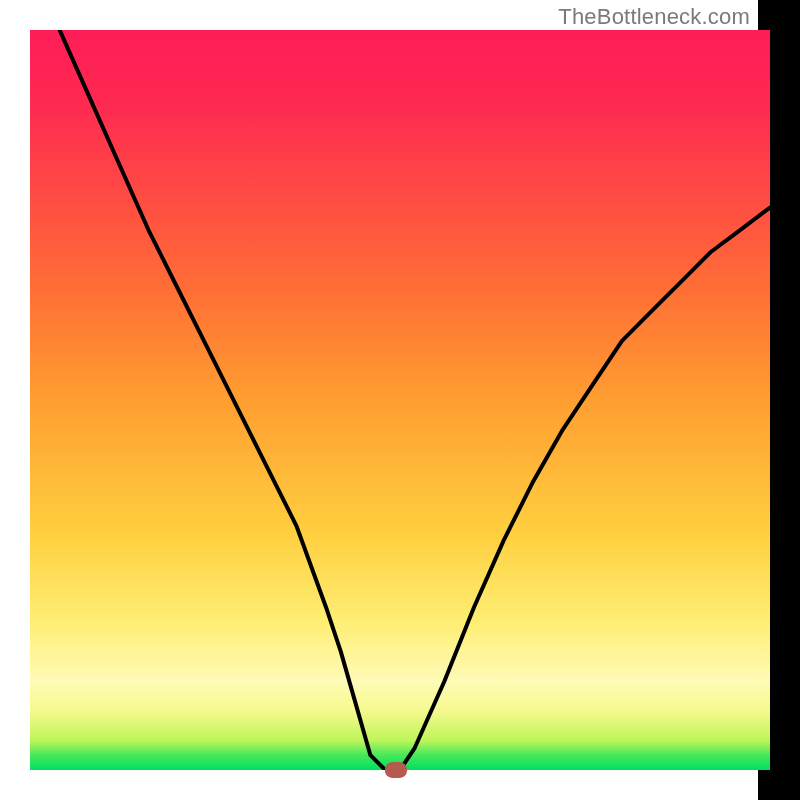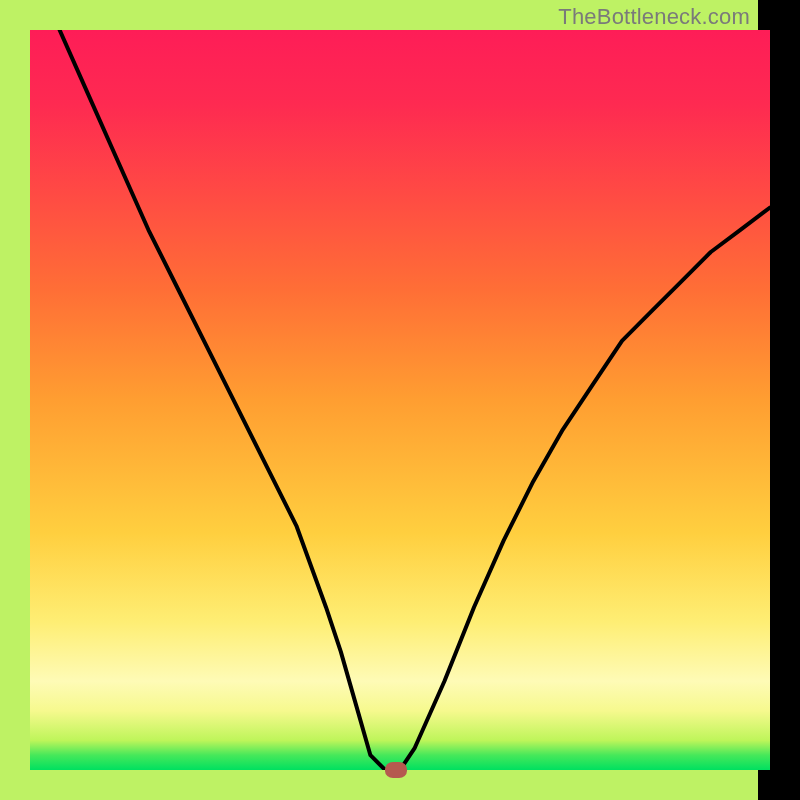--- a/index.html
+++ b/index.html
@@ -7,21 +7,21 @@
     padding: 0;
     width: 800px;
     height: 800px;
     background: #000;
     font-family: Arial, Helvetica, sans-serif;
   }
   .frame {
     position: relative;
     width: 758px;
     height: 800px;
-    background: #bef264;
+    background: #ffffff;
   }
   .watermark {
     position: absolute;
     top: 4px;
     right: 8px;
     color: #7a7a7a;
     font-size: 22px;
     font-weight: 500;
     letter-spacing: 0.2px;
     z-index: 5;

